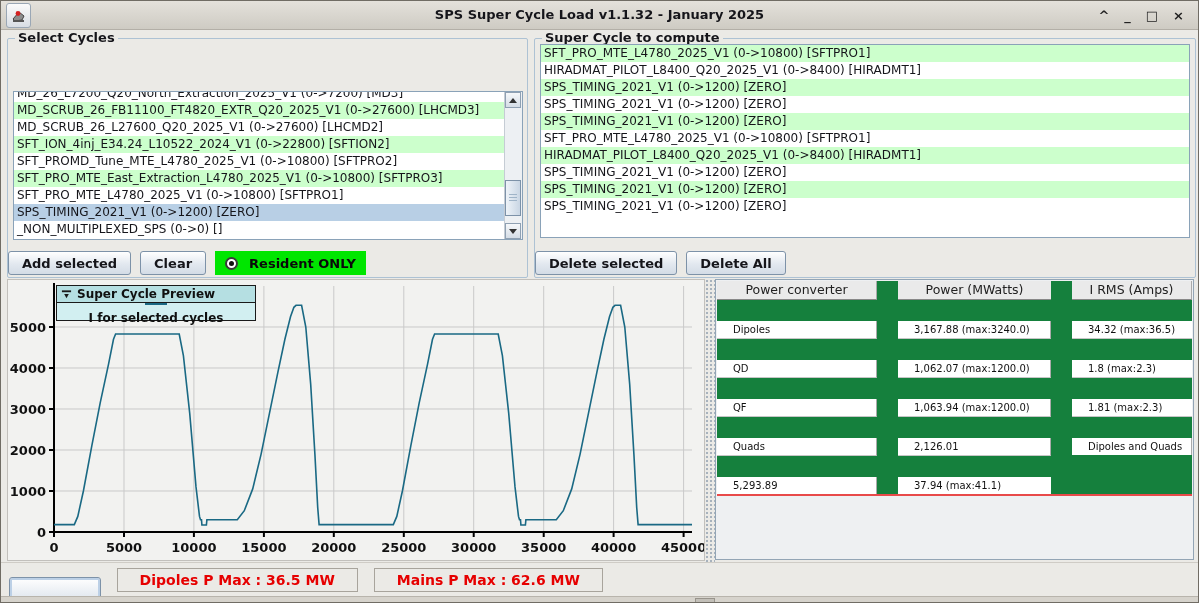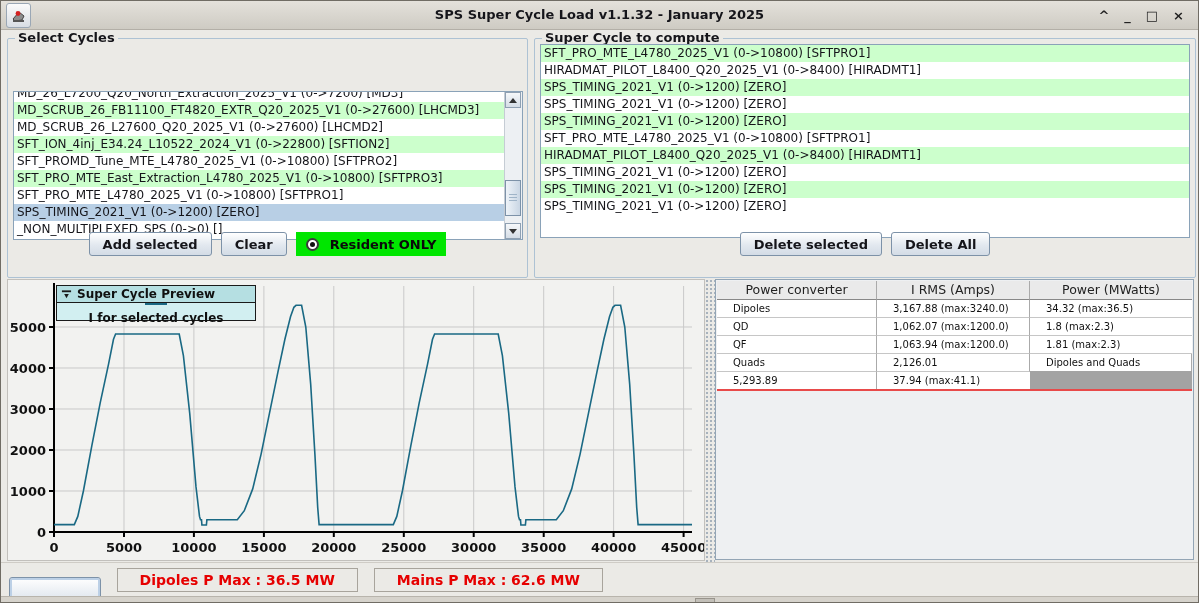--- a/index.html
+++ b/index.html
@@ -42,21 +42,21 @@
           background:linear-gradient(#f6f8fa,#d5dde6);display:flex;align-items:center;justify-content:center;}
   .sb-up{top:0;}.sb-down{bottom:0;}
   .arr-up{width:0;height:0;border-left:4px solid transparent;border-right:4px solid transparent;border-bottom:5px solid #333;}
   .arr-down{width:0;height:0;border-left:4px solid transparent;border-right:4px solid transparent;border-top:5px solid #333;}
   .sb-thumb{position:absolute;left:0;top:88px;width:16px;height:36px;box-sizing:border-box;border:1px solid #7d92a8;
             background:linear-gradient(90deg,#eef3f8,#c9d6e4);}
   .sb-thumb::after{content:"";position:absolute;left:3px;right:3px;top:13px;height:9px;
             background:repeating-linear-gradient(#9fb4c8 0 1px,transparent 1px 3px);}
 
   
-  .btnrow{position:absolute;left:0;right:0;top:192px;height:26px;display:flex;justify-content:center;align-items:center;gap:9px;}
+  .btnrow{position:absolute;left:0;right:0;top:211px;height:26px;display:flex;justify-content:flex-start;align-items:center;gap:9px;}
   .btn{font-family:inherit;font-size:13px;font-weight:bold;color:#15151a;
        background:linear-gradient(#ffffff,#e2e8ef 55%,#d3dce6);border:1px solid #7d92a8;border-radius:3px;
        padding:2px 13px;height:24px;cursor:default;}
   .resident{display:inline-flex;align-items:center;gap:11px;background:#00e600;padding:0 10px;height:24px;
             font-size:13px;font-weight:bold;color:#0a0a0a;}
   .radio{width:13px;height:13px;border-radius:50%;background:#fff;border:2px solid #3a3a3a;box-sizing:border-box;
          display:inline-flex;align-items:center;justify-content:center;}
   .radio-dot{width:5px;height:5px;border-radius:50%;background:#101010;}
 
   
@@ -72,21 +72,21 @@
   .lline{width:22px;height:0;border-top:2px solid #1a6984;}
 
   
   #vsplit{position:absolute;left:704px;top:278px;width:10px;height:283px;background-color:#ebeae6;
           background-image:radial-gradient(circle,#a7b2bd 0.8px,transparent 1px);background-size:4px 4px;}
 
   
   #panel-table{position:absolute;left:714px;top:278px;width:479px;height:281px;background:#eef0f2;
                border:1px solid #93a5b5;box-sizing:border-box;}
   #ptable{position:absolute;left:1px;top:1px;right:1px;display:grid;grid-template-columns:160px 153px 1fr;
-          background:#a3a3a3;border-bottom:2px solid #e84a4a;}
+          background:#15803d;border-bottom:2px solid #e84a4a;gap:21px;}
   .th{height:18px;line-height:18px;text-align:center;font-size:12.5px;color:#222;background:#eaeaea;
       border-bottom:1px solid #888;border-right:1px solid #aaa;white-space:nowrap;}
   .th.c2{border-right:none;}
   .td{height:17px;line-height:17px;font-size:10px;color:#111;padding-left:16px;background:#fff;
       border-bottom:1px solid #c6c6c6;border-right:1px solid #aaa;white-space:nowrap;}
   .td.c2{border-right:none;}
   .td.lastrow{border-bottom:none;}
 
   
   #bottom-bar{position:absolute;left:0;top:561px;width:100%;height:34px;background:#ebeae6;border-top:1px solid #cfccc6;
@@ -241,22 +241,22 @@
         <span>I for selected cycles</span>
       </div>
     </div>
   </div>
 
   <div id="vsplit"></div>
 
   <div id="panel-table">
     <div id="ptable">
         <div class="th c0">Power converter</div>
+        <div class="th c2">Power (MWatts)</div>
         <div class="th c1">I RMS (Amps)</div>
-        <div class="th c2">Power (MWatts)</div>
         <div class="td c0">Dipoles</div>
         <div class="td c1">3,167.88 (max:3240.0)</div>
         <div class="td c2">34.32 (max:36.5)</div>
         <div class="td c0">QD</div>
         <div class="td c1">1,062.07 (max:1200.0)</div>
         <div class="td c2">1.8 (max:2.3)</div>
         <div class="td c0">QF</div>
         <div class="td c1">1,063.94 (max:1200.0)</div>
         <div class="td c2">1.81 (max:2.3)</div>
         <div class="td c0">Quads</div>

